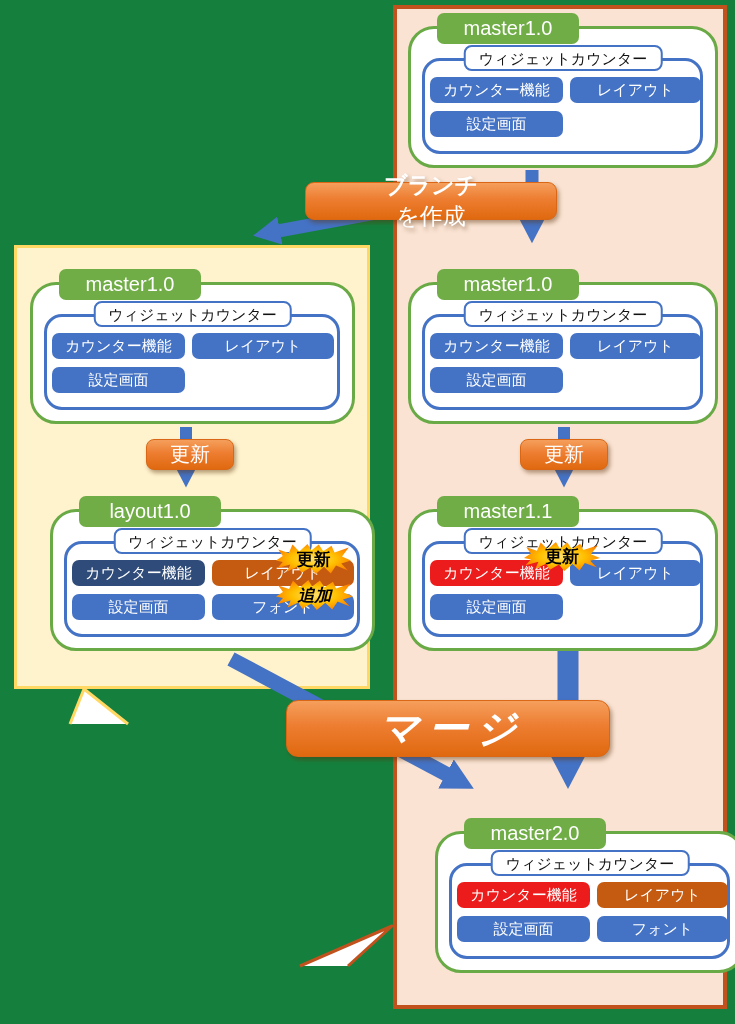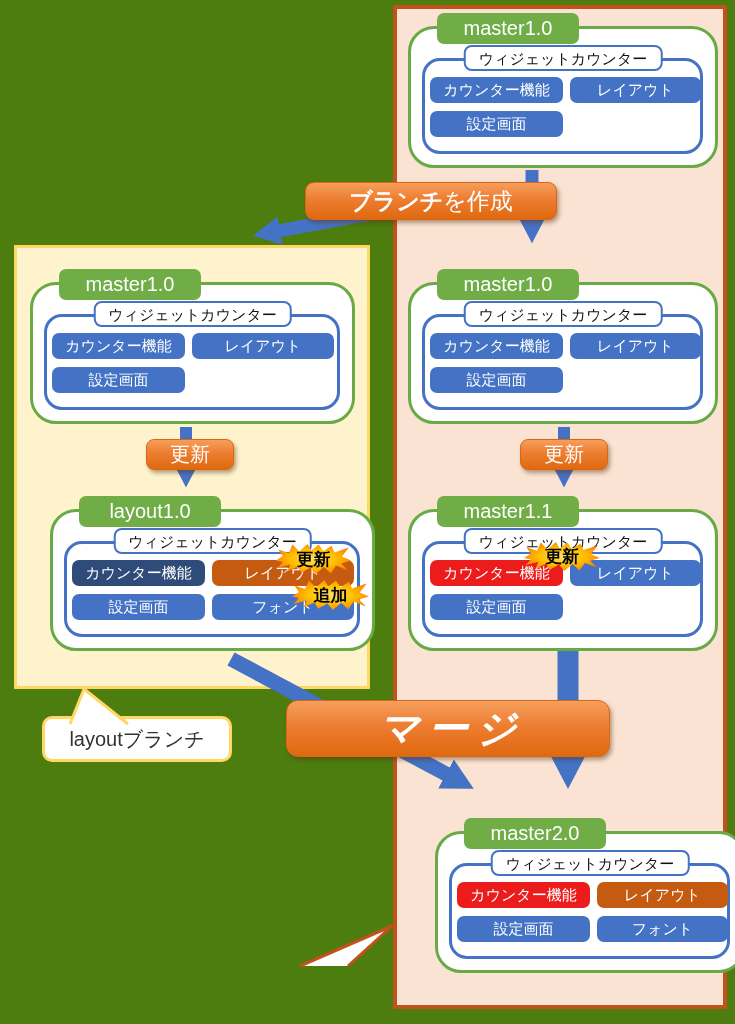--- a/index.html
+++ b/index.html
@@ -1,17 +1,17 @@
 <!DOCTYPE html>
 <html><head>
 <meta charset="utf-8">
 <style>
   html,body { margin:0; padding:0; background:#fff; }
   .stage {
-    position:relative; width:735px; height:1024px; background:#4d7c0f;
+    position:relative; width:735px; height:1024px; background:#15803d;
     font-family:"Liberation Sans","DejaVu Sans",sans-serif; overflow:hidden;
   }
   
   .panel { position:absolute; box-sizing:border-box; z-index:1; }
   .panel-master { left:393px; top:5px; width:334px; height:1004px;
     background:#FAE3D3; border:4px solid #C1521E; }
   .panel-layout { left:14px; top:245px; width:356px; height:444px;
     background:#FFF3CD; border:3px solid #FFD763; }
 
   
@@ -39,40 +39,40 @@
   .btn-red    { background:#ED1C1C; }
 
   
   .arrows { position:absolute; left:0; top:0; z-index:3; pointer-events:none; }
 
   
   .banner { position:absolute; z-index:4;
     background:linear-gradient(180deg,#F59F5C 0%,#ED7D31 45%,#E0690F 100%);
     border:1px solid #D96716; border-radius:9px; color:#fff;
     display:flex; align-items:center; justify-content:center;
-    filter:drop-shadow(2px 3px 2px rgba(90,50,10,0.45)); box-sizing:border-box; }
+    filter:drop-shadow(2px 3px 2px rgba(90,50,10,0.45)); box-sizing:border-box;flex-direction:column; }
   .banner-create { left:305px; top:182px; width:252px; height:38px; font-size:23px; }
   .banner-create .bold { font-weight:bold; }
   .banner-update { width:88px; height:31px; font-size:20px; border-radius:8px; }
   .banner-update-left  { left:146px; top:439px; }
   .banner-update-right { left:520px; top:439px; }
   .banner-merge { left:286px; top:700px; width:324px; height:57px;
     font-size:40px; font-weight:bold; font-style:italic; letter-spacing:8px;
     border-radius:12px; padding-left:8px; }
 
   
   .star { position:absolute; z-index:5; display:flex; align-items:center; justify-content:center;
     font-weight:bold; color:#000; font-size:17px;
     background:radial-gradient(ellipse at 50% 50%, #FFE06A 0%, #FFC000 42%, #FF8A00 72%, #F53D00 100%);
     clip-path:polygon(0% 55%, 9% 40%, 3% 18%, 17% 30%, 22% 2%, 31% 25%, 42% 0%, 47% 22%,
       57% 2%, 63% 24%, 74% 6%, 78% 28%, 97% 12%, 88% 42%, 100% 55%, 87% 65%, 96% 88%,
       80% 72%, 73% 98%, 64% 76%, 53% 100%, 46% 78%, 34% 96%, 29% 75%, 15% 92%, 19% 68%,
       2% 80%, 9% 60%); }
   .star-1 { left:276px; top:544px; width:75px; height:30px; }
-  .star-2 { left:292px; top:580px; width:77px; height:30px; }
+  .star-2 { left:276px; top:580px; width:77px; height:30px;font-style:italic; }
   .star-3 { left:524px; top:542px; width:76px; height:29px; }
 
   
   .callout { position:absolute; z-index:4; background:#fff; box-sizing:border-box;
     display:flex; align-items:center; justify-content:center;
     font-size:20px; color:#333; border-radius:10px; }
   .callout-layout { left:42px; top:716px; width:190px; height:46px; border:3px solid #FFD763; }
   .callout-master { left:172px; top:957px; width:198px; height:48px; border:3px solid #C1521E; }
   .pointer { position:absolute; z-index:5; pointer-events:none; }
 </style>
@@ -165,21 +165,20 @@
     <span>を作成</span>
   </div>
   <div class="banner banner-update banner-update-left">更新</div>
   <div class="banner banner-update banner-update-right">更新</div>
   <div class="banner banner-merge">マージ</div>
 
   <div class="star star-1">更新</div>
   <div class="star star-2">追加</div>
   <div class="star star-3">更新</div>
 
-  <div class="callout callout-layout">layoutブランチ</div>
   <svg class="pointer" style="left:60px; top:686px;" width="80" height="42">
     <path d="M10,38 L24,3 L68,38" fill="#ffffff" stroke="#FFD763" stroke-width="3" stroke-linejoin="round"></path>
   </svg>
 
   <svg class="pointer" style="left:290px; top:920px;" width="110" height="50">
     <path d="M10,46 L102,6 L58,46" fill="#ffffff" stroke="#C1521E" stroke-width="3" stroke-linejoin="round"></path>
   </svg>
 
 </div>
 

